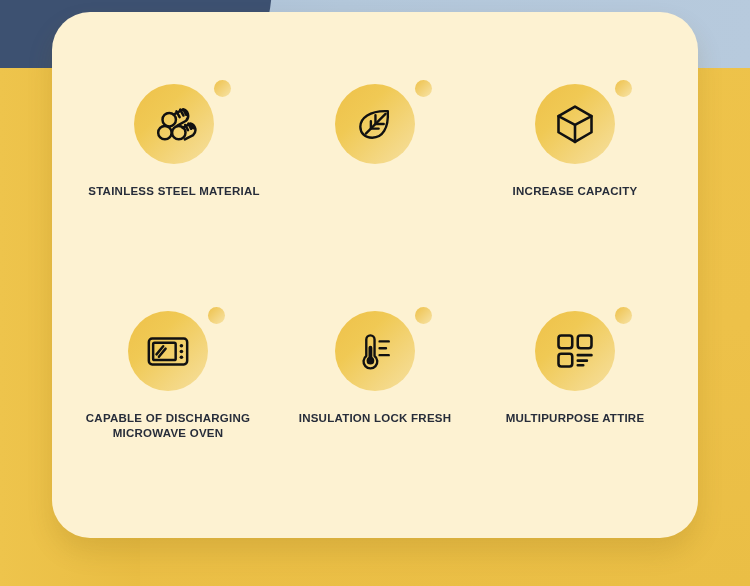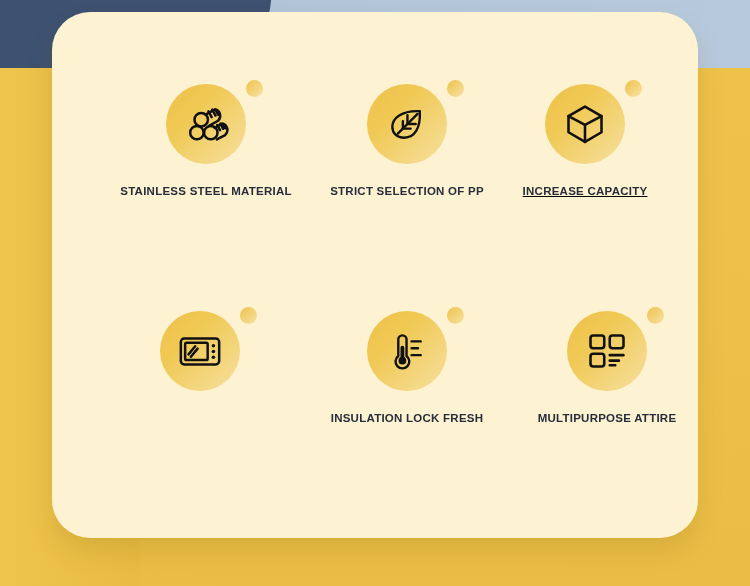--- a/index.html
+++ b/index.html
@@ -68,21 +68,20 @@
     box-shadow: 0 14px 26px rgba(120, 85, 10, 0.16);
     overflow: hidden;
   }
 
   .grid {
     position: absolute;
     left: 0;
     top: 0;
     width: 646px;
     height: 526px;
-    margin-left: 32px;
   }
 
   .feature {
     position: absolute;
     width: 200px;
     text-align: center;
   }
 
   .icon-wrap {
     position: relative;
@@ -167,24 +166,23 @@
         <div class="icon-wrap">
           <div class="icon-circle">
             <svg width="44" height="44" viewBox="0 0 48 48" fill="none" stroke="#111111" stroke-width="2.6" stroke-linecap="round" stroke-linejoin="round">
               <path d="M38 10 C18 9 8 18 8 27 C8 34 13 39 21 39 C32 39 39 29 38 10 Z"></path>
               <path d="M35.5 13 L14 34.5"></path>
               <path d="M24.5 24 L24.5 14.5 M24.5 24 L33.5 24 M19.5 29 L19.5 21 M19.5 29 L28 29"></path>
             </svg>
           </div>
           <div class="accent-dot"></div>
         </div>
-        <div class="feature-label">STRICT SELECTION OF PP</div>
-      </div>
-
-      <div class="feature" style="left:401px; top:68px;text-decoration:underline;">
+      </div>
+
+      <div class="feature" style="left:423px; top:68px;">
         <div class="icon-wrap">
           <div class="icon-circle">
             <svg width="44" height="44" viewBox="0 0 48 48" fill="none" stroke="#111111" stroke-width="2.8" stroke-linecap="round" stroke-linejoin="round">
               <path d="M24 5 L42 15.5 L42 33 L24 43.5 L6 33 L6 15.5 Z"></path>
               <path d="M6 15.5 L24 25 L42 15.5"></path>
               <path d="M24 25 L24 43.5"></path>
             </svg>
           </div>
           <div class="accent-dot"></div>
         </div>
@@ -198,20 +196,21 @@
               <rect x="4" y="11" width="40" height="27" rx="3.5"></rect>
               <rect x="8.5" y="15.5" width="23.5" height="18" rx="1.5"></rect>
               <path d="M12 27.5 L19 19 M14.5 30 L21.5 21.5"></path>
               <circle cx="38" cy="18.5" r="1.9" fill="#111111" stroke="none"></circle>
               <circle cx="38" cy="24.5" r="1.9" fill="#111111" stroke="none"></circle>
               <circle cx="38" cy="30.5" r="1.9" fill="#111111" stroke="none"></circle>
             </svg>
           </div>
           <div class="accent-dot"></div>
         </div>
+        <div class="feature-label">CAPABLE OF DISCHARGING MICROWAVE OVEN</div>
       </div>
 
       <div class="feature" style="left:423px; top:295px;">
         <div class="icon-wrap">
           <div class="icon-circle">
             <svg width="44" height="44" viewBox="0 0 48 48" fill="none" stroke="#111111" stroke-width="2.8" stroke-linecap="round" stroke-linejoin="round">
               <rect x="6" y="7" width="15" height="14" rx="3"></rect>
               <rect x="27" y="7" width="15" height="14" rx="3"></rect>
               <rect x="6" y="27" width="15" height="14" rx="3"></rect>
               <path d="M27 28.5 L42 28.5 M27 34.5 L37 34.5 M27 39.5 L33 39.5"></path>

